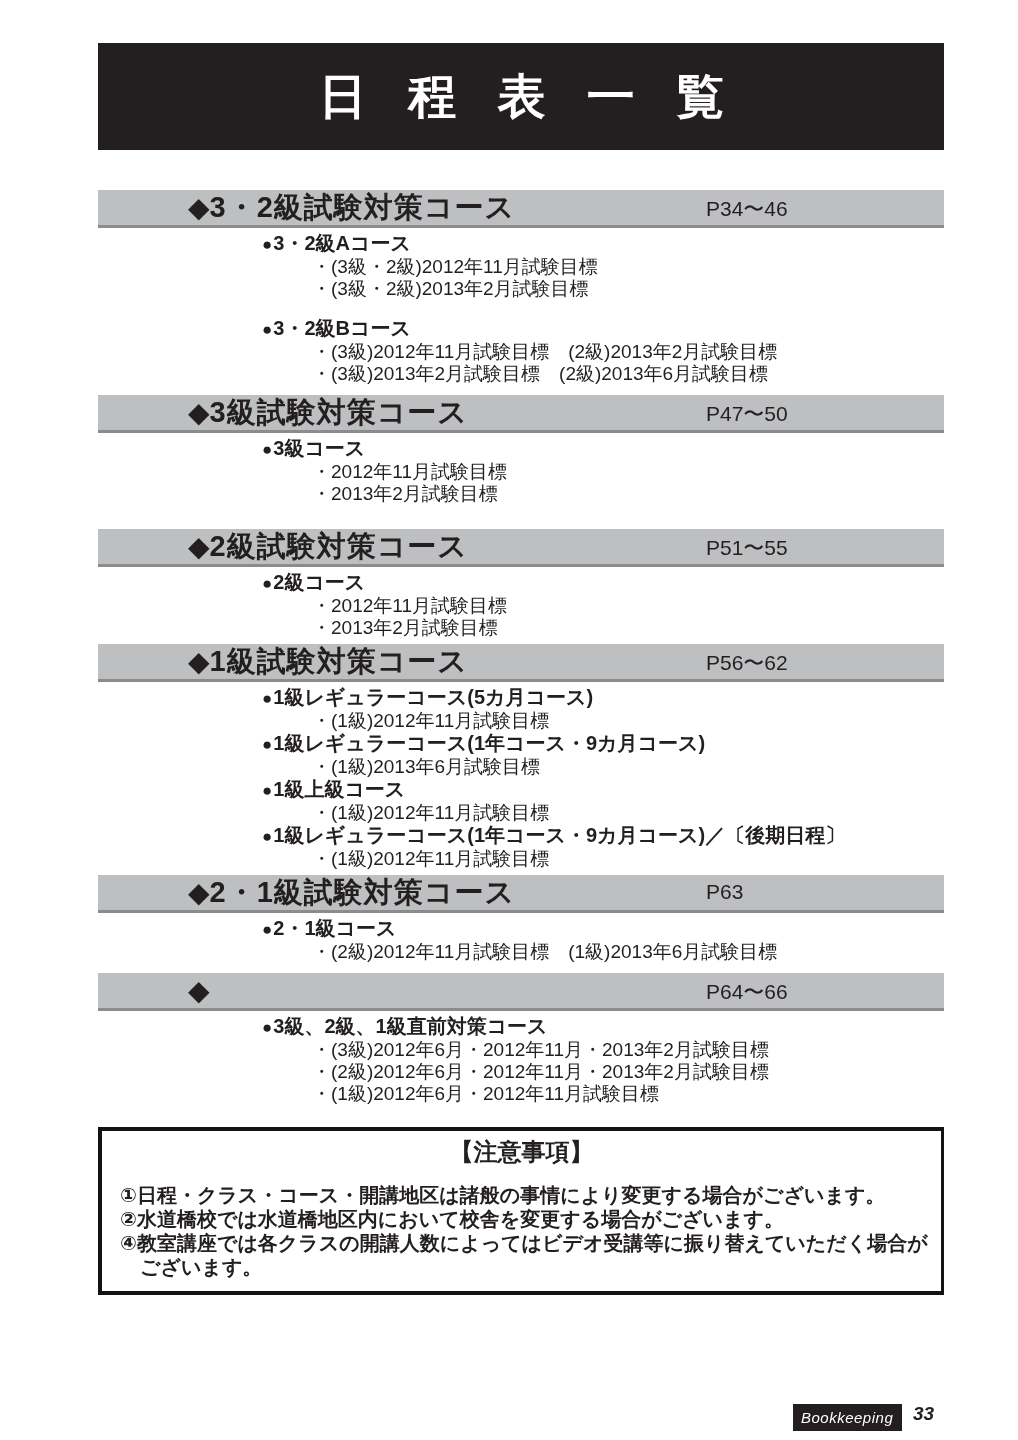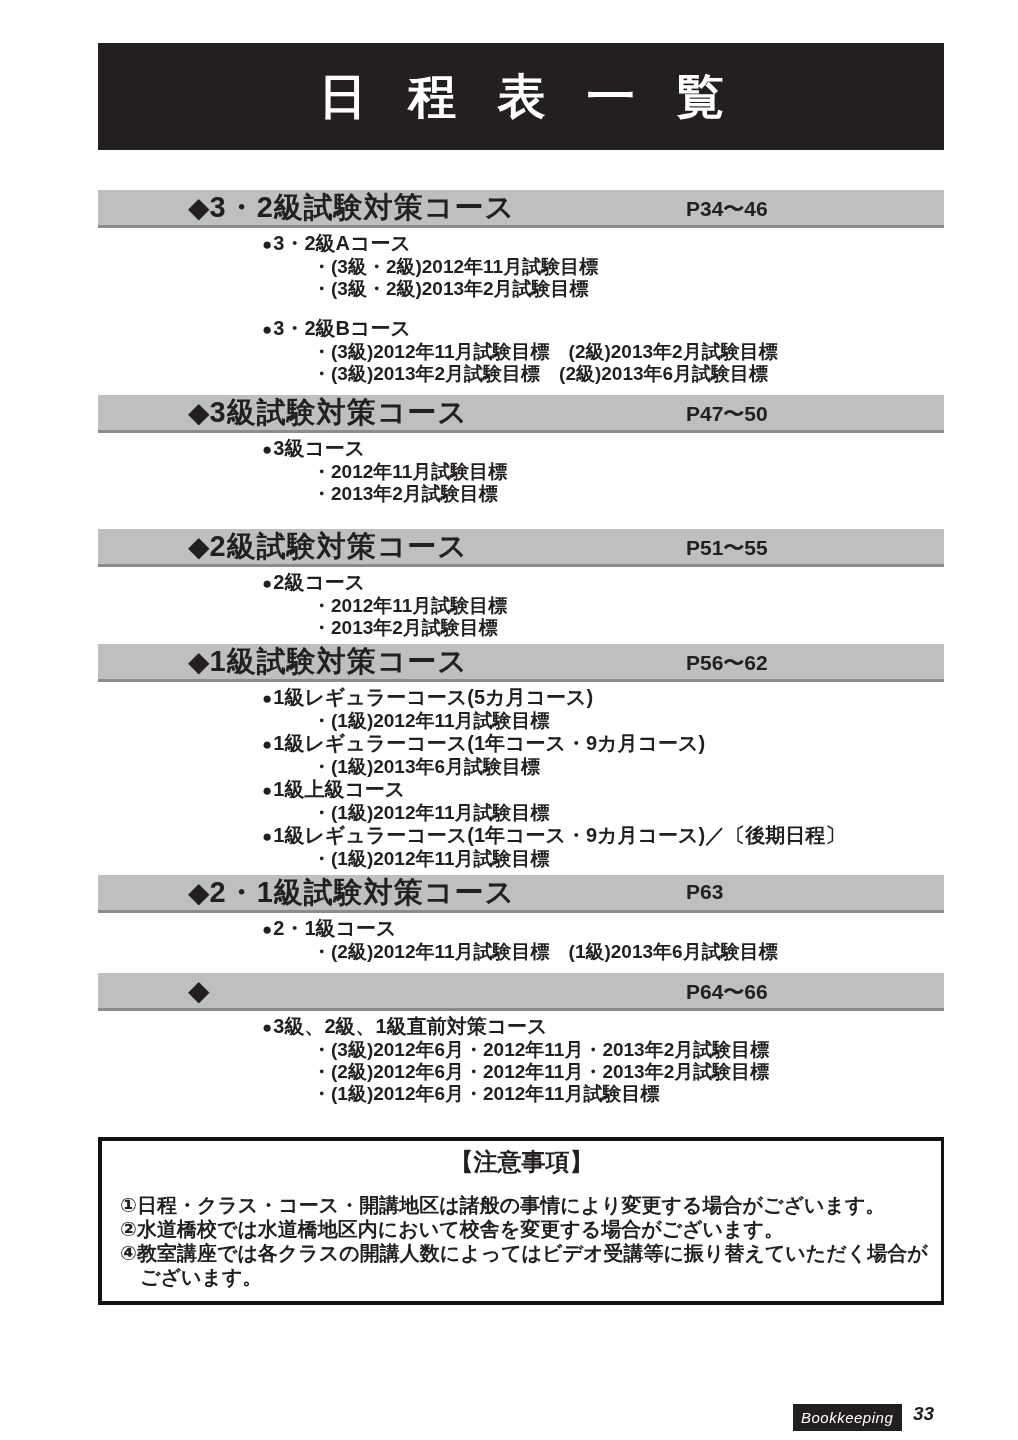--- a/index.html
+++ b/index.html
@@ -22,36 +22,36 @@
     letter-spacing:14px;padding-left:14px;white-space:nowrap;
   }
   
   .section-bar{
     position:relative;height:35px;background:#bdbfc1;
     border-bottom:3px solid #8a8c8e;
     display:flex;align-items:center;white-space:nowrap;
   }
   .diamond{margin-left:90px;font-size:28px;font-weight:bold;line-height:1;}
   .section-title{font-size:29px;font-weight:bold;letter-spacing:1px;}
-  .section-pages{position:absolute;left:588px;top:5px;font-size:21px;font-weight:bold;}
+  .section-pages{position:absolute;left:608px;top:5px;font-size:21px;font-weight:normal;}
   .s1{margin-top:40px;}
   .s2{margin-top:10px;}
   .s3{margin-top:24px;}
   .s4{margin-top:5px;}
   .s5{margin-top:5px;}
   .s6{margin-top:10px;}
   
   .courses{padding:4px 0 0 164px;}
   .course-name{font-size:20px;font-weight:bold;line-height:23px;white-space:nowrap;}
   .bullet{font-size:17px;margin-right:1px;}
-  .target{padding-left:50px;font-size:19px;font-weight:bold;line-height:22px;white-space:nowrap;}
+  .target{padding-left:50px;font-size:19px;font-weight:normal;line-height:22px;white-space:nowrap;}
   .course.spaced{margin-top:17px;}
   
   .notes{
-    margin-top:32px;border:4px solid #161214;
+    margin-top:22px;border:4px solid #161214;
     padding:6px 0 12px 0;background:#ffffff;
   }
   .notes-title{text-align:center;font-size:24px;font-weight:bold;line-height:30px;}
   .notes-lines{padding:16px 14px 0 18px;}
   .note-line{font-size:20px;font-weight:bold;line-height:24px;white-space:nowrap;}
   
   .footer-brand{
     position:absolute;left:793px;top:1404px;
     width:109px;height:27px;background:#231f20;
     display:flex;align-items:center;box-sizing:border-box;

